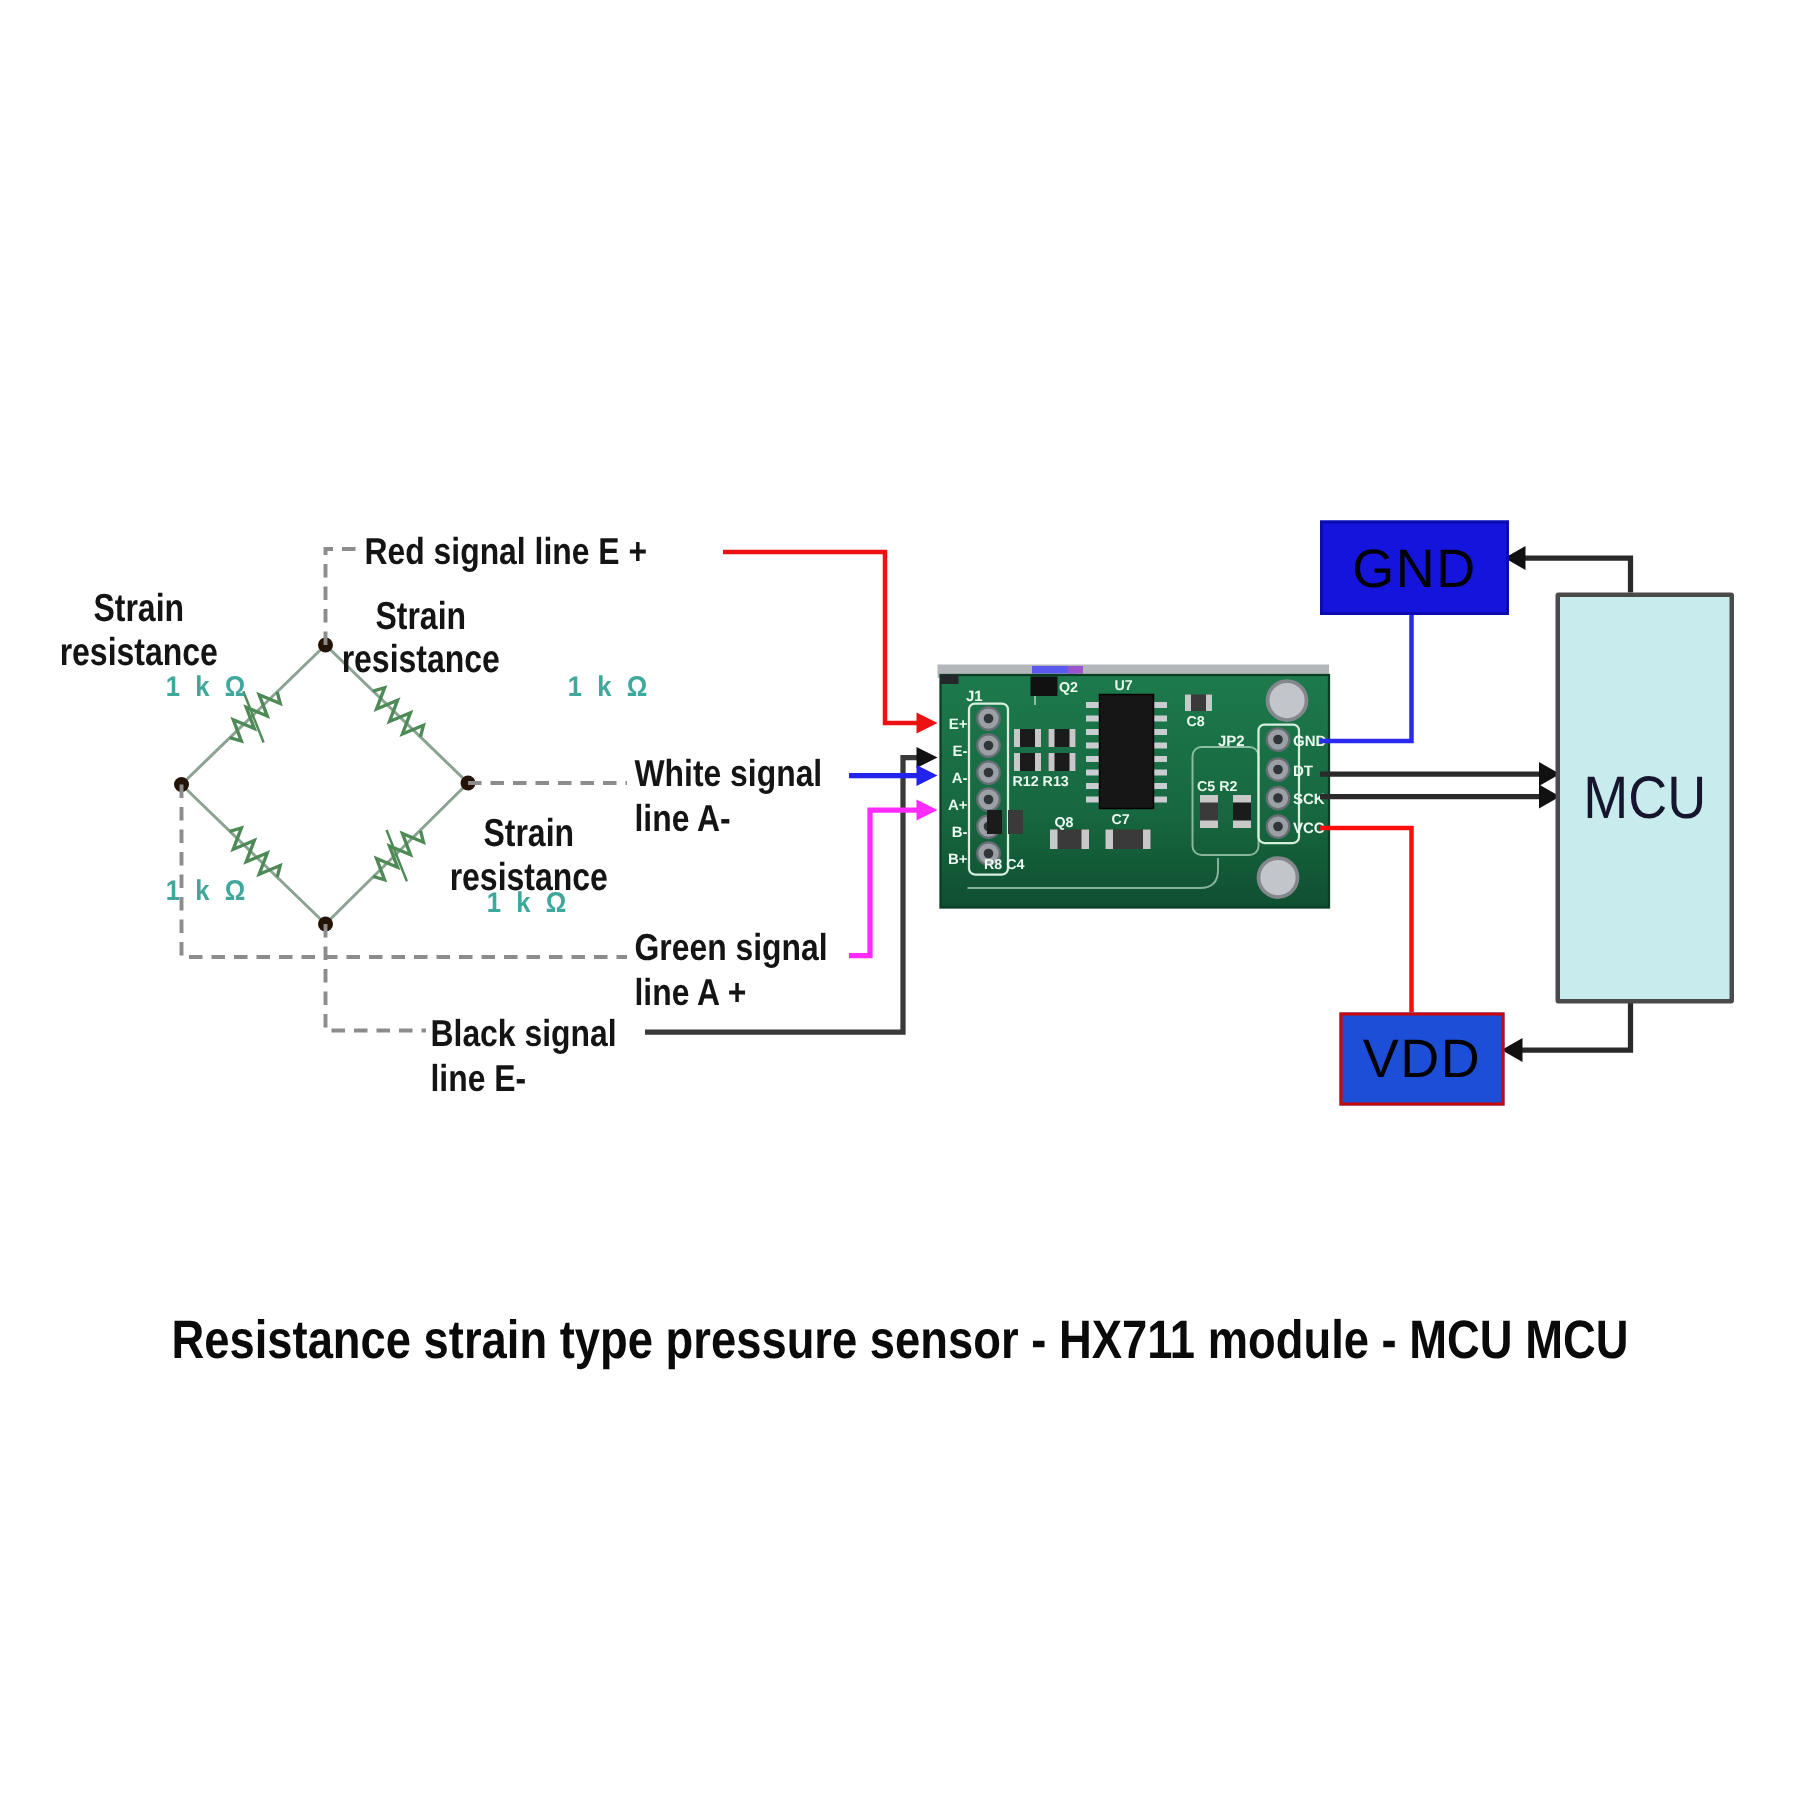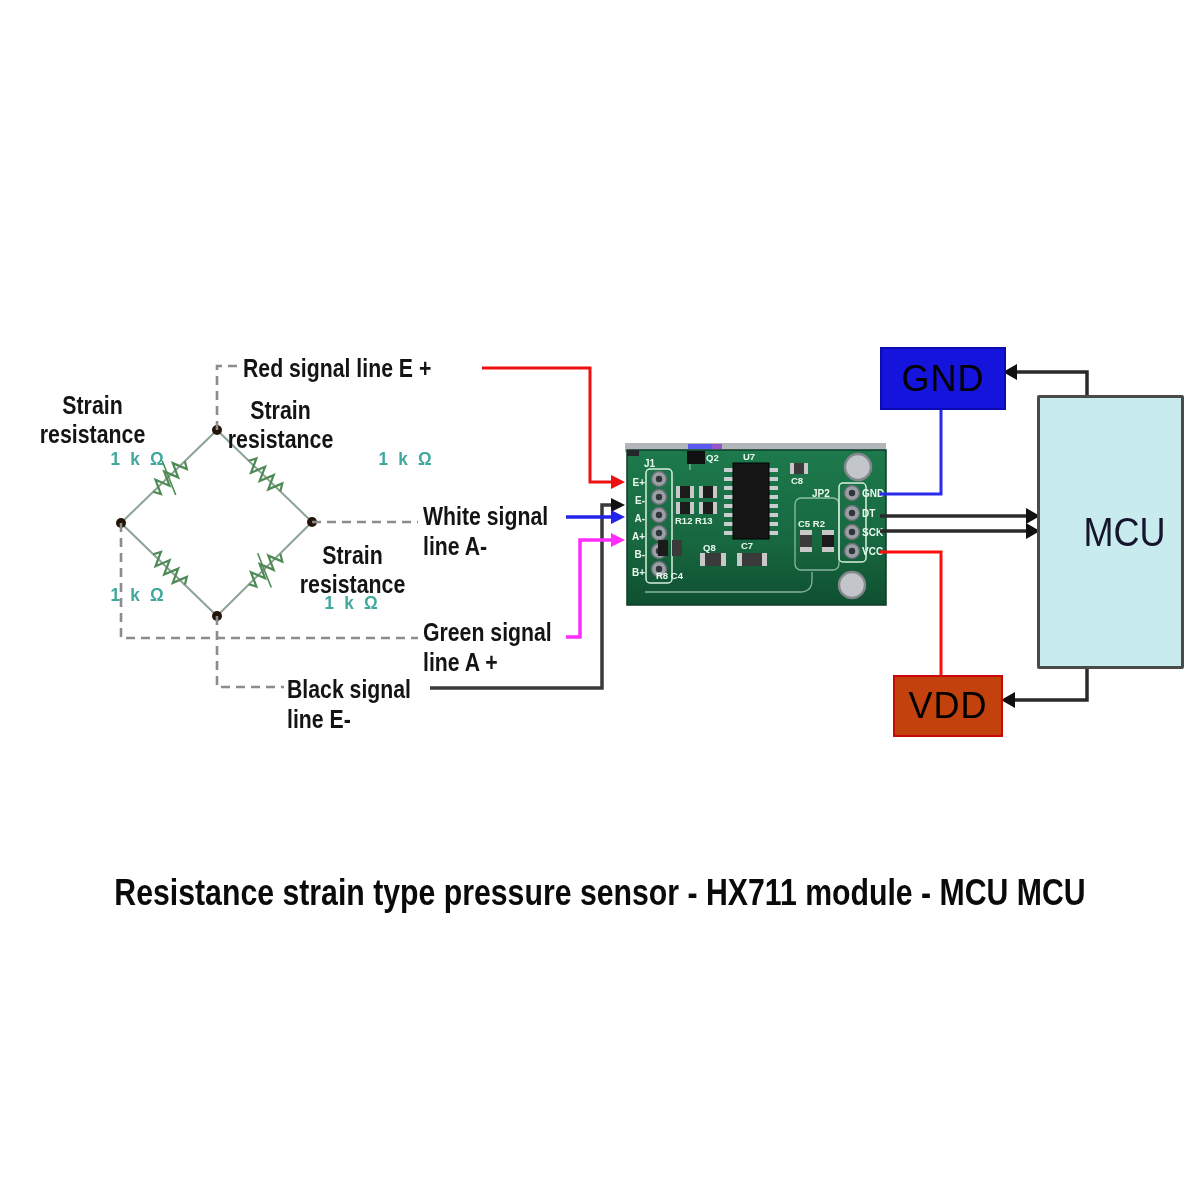--- a/index.html
+++ b/index.html
@@ -7,24 +7,24 @@
          font-family:"Liberation Sans",sans-serif;}
   #diagram-svg{position:absolute;left:0;top:0;}
   .lbl{position:absolute;color:#141414;font-weight:bold;white-space:pre-line;}
   .strain-label{font-size:26px;line-height:29px;text-align:center;transform:scaleX(.82);transform-origin:50% 0;}
   .ohm{font-size:19px;color:#3fa79b;text-align:center;letter-spacing:2px;word-spacing:2px;
        transform:scaleX(.9);transform-origin:50% 0;}
   .signal-label{font-size:25px;line-height:30px;transform:scaleX(.85);transform-origin:0 0;white-space:pre-line;}
   .block{position:absolute;display:flex;align-items:center;justify-content:center;color:#000;}
   .block-gnd{left:880px;top:347px;width:122px;height:59px;background:#1414dd;border:2px solid #0b0bb0;
              font-size:36px;letter-spacing:1px;}
-  .block-vdd{left:893px;top:675px;width:106px;height:58px;background:#c2410c;border:2px solid #cc0707;
+  .block-vdd{left:893px;top:675px;width:106px;height:58px;background:#1d4ed8;border:2px solid #cc0707;
              font-size:36px;letter-spacing:1px;}
   .block-mcu{left:1037px;top:395px;width:113px;height:268px;background:#c8ebed;border:3px solid #4a4a4a;
-             border-radius:2px;font-size:40px;color:#15152e;transform-origin:center;padding-left:28px;}
+             border-radius:2px;font-size:40px;color:#15152e;transform-origin:center;}
   .block-mcu span{display:inline-block;transform:scaleX(.9);}
   #title{position:absolute;left:0;right:0;top:872px;text-align:center;font-size:36px;font-weight:bold;
          color:#0a0a0a;transform:scaleX(.84);transform-origin:50% 0;white-space:nowrap;}
 </style>
 </head>
 <body>
 
 <div id="stage">
 
   <svg id="diagram-svg" width="1200" height="1200" viewBox="0 0 1200 1200">

